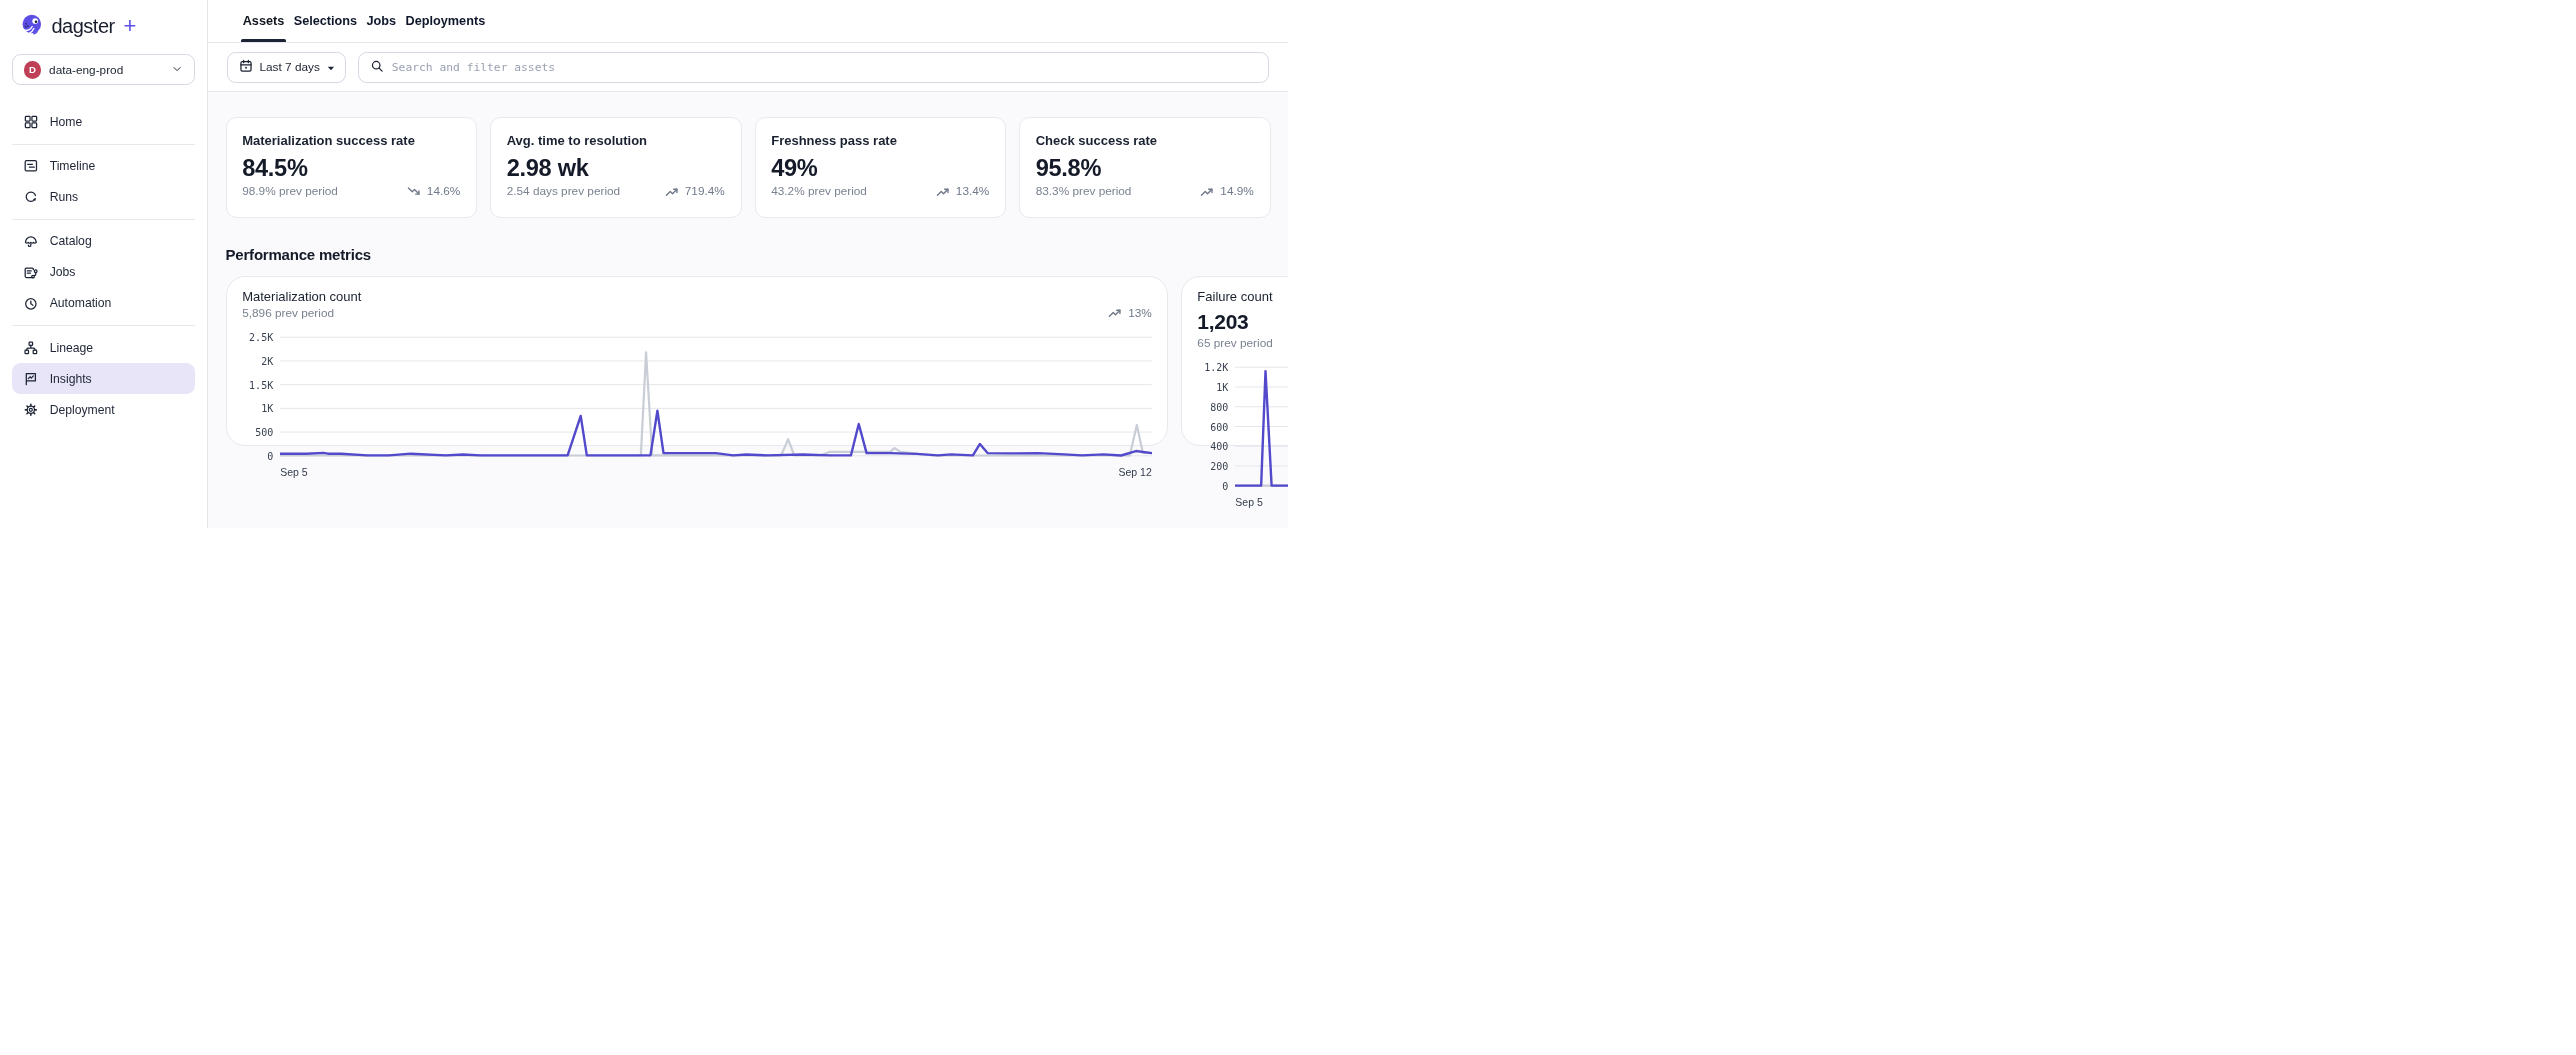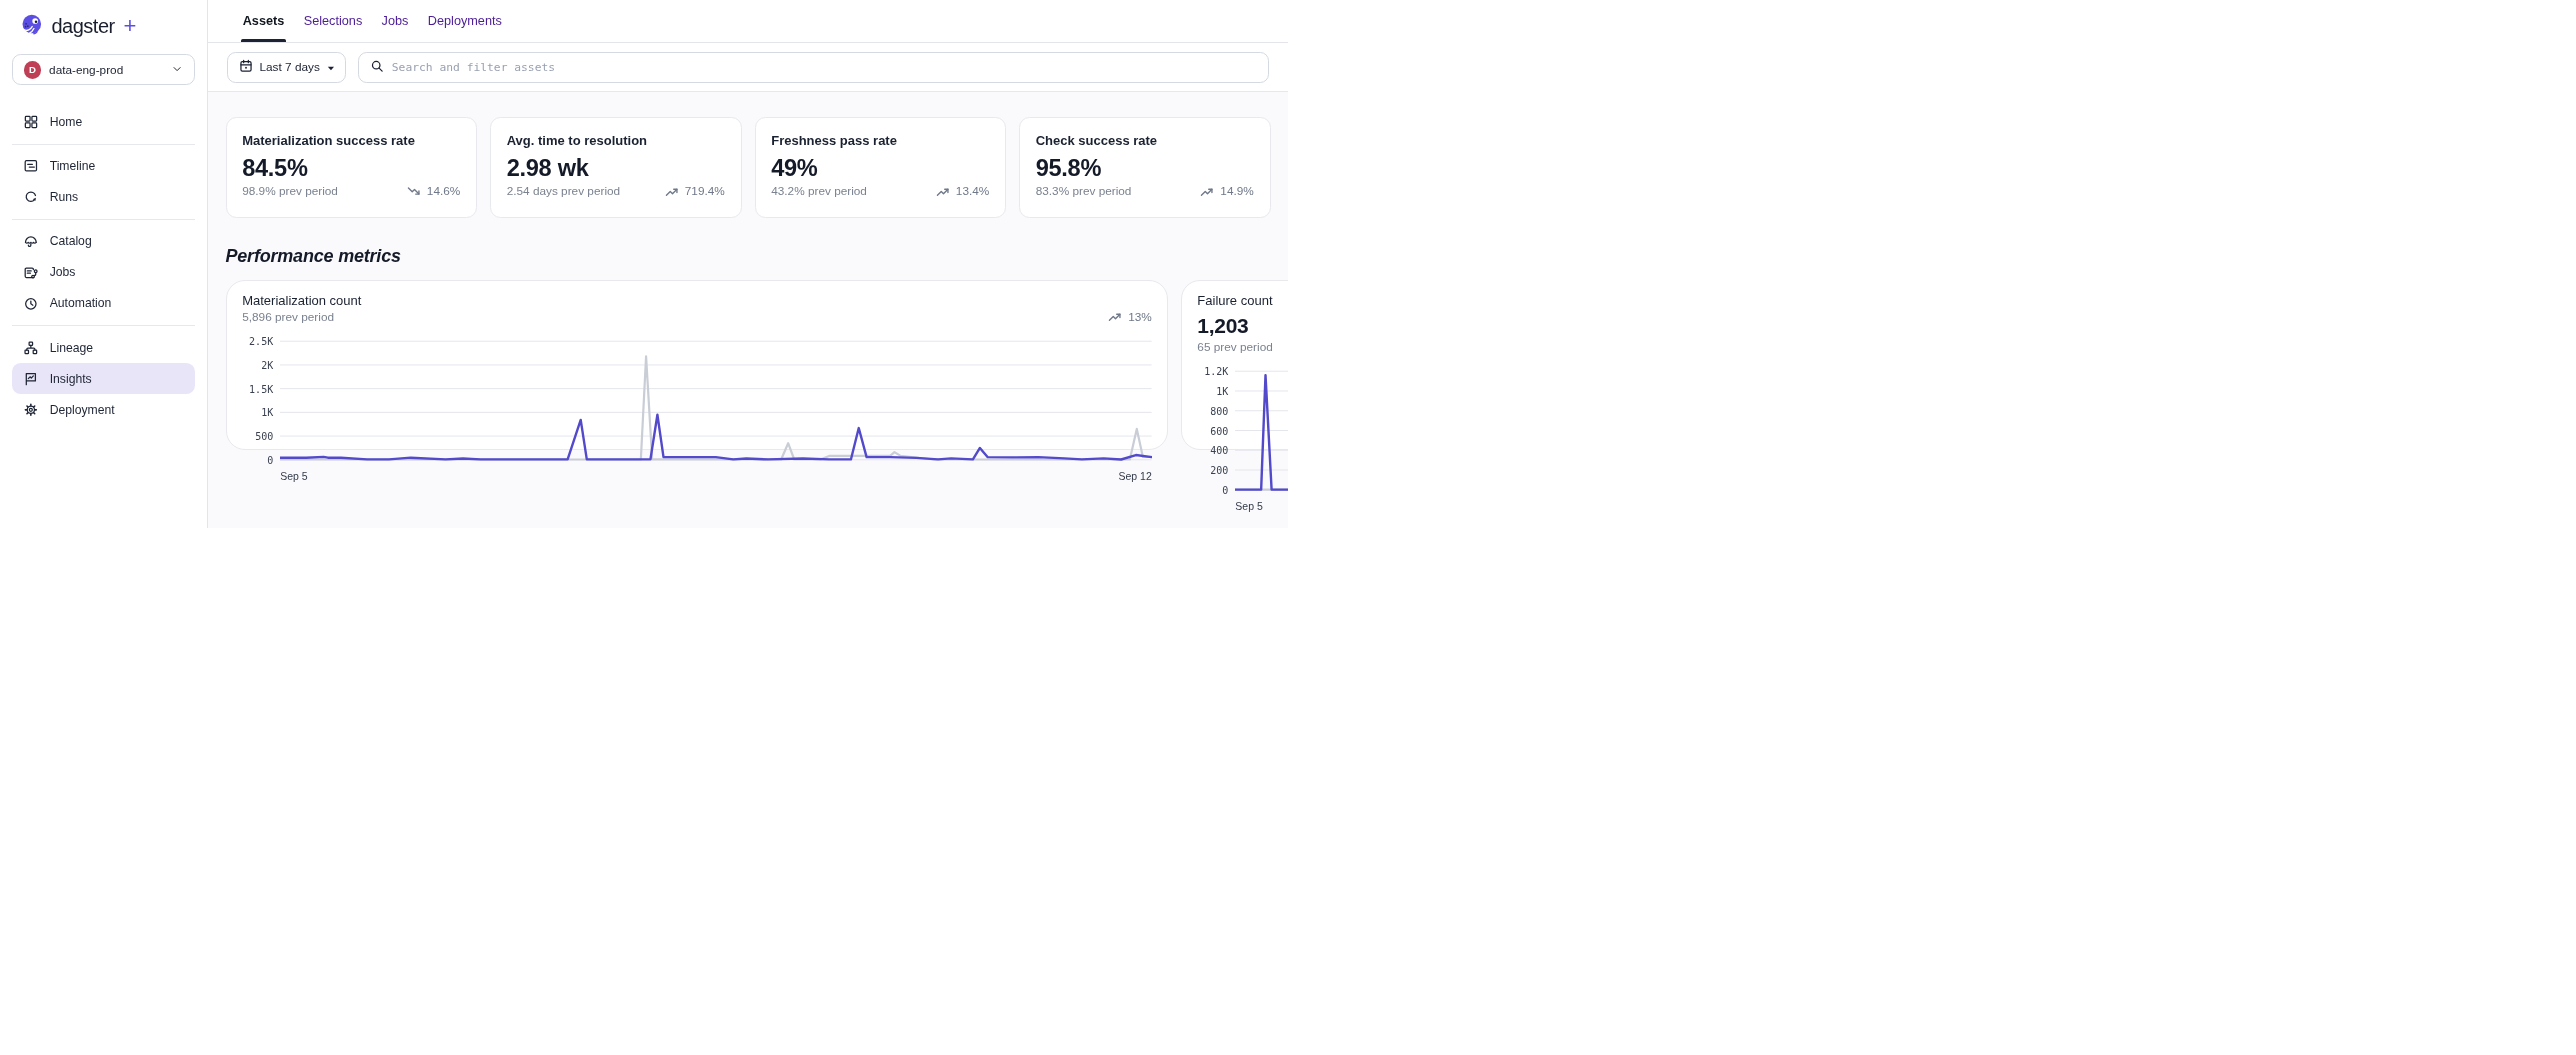--- a/index.html
+++ b/index.html
@@ -25,23 +25,23 @@
   .nav-item { display:flex; align-items:center; gap:11.3px; height:31px; margin:0 12.2px; padding:0 10.5px;
     border-radius:8.7px; font-size:12.2px; font-weight:500; color:#1E2535; cursor:pointer; }
   .nav-item.selected { background:#E8E5F8; }
   .nav-item .ni { width:15.7px; height:15.7px; flex:0 0 15.7px; color:#1E2535; }
   .nav-divider { border-top:0.9px solid #E6E8EC; margin:6.1px 12.2px; }
   .icon-stroke { stroke:currentColor; fill:none; stroke-width:1.6; stroke-linecap:round; stroke-linejoin:round; }
 
   
   .main { flex:1; display:flex; flex-direction:column; min-width:0; background:#fff; }
   .topbar { height:43px; flex:0 0 43px; border-bottom:0.9px solid #E3E5EA; display:flex; align-items:stretch; padding:0 33px; }
-  .tabs { display:flex; gap:16px; }
+  .tabs { display:flex; gap:6px; }
   .tab { display:flex; align-items:center; padding:0 1.7px; position:relative; font-size:12.7px;
-    font-weight:400; color:#4c1d95; cursor:pointer; }
+    font-weight:700; color:#0f172a; cursor:pointer; }
   .tab.active { font-weight:700; color:#10151F; }
   .tab.active::after { content:""; position:absolute; left:0; right:0; bottom:0; height:2.6px; background:#1C2334; border-radius:1.7px 1.7px 0 0; }
 
   .filter-row { display:flex; align-items:flex-end; gap:12.2px; padding:8.7px 19px; background:#fff; border-bottom:0.9px solid #E6E8EC; }
   .date-btn { height:31px; border:0.9px solid #D5D9E1; border-radius:8.7px; background:#fff; display:flex;
     align-items:center; gap:7px; padding:0 10.5px; font-size:11.8px; font-weight:500; color:#1A2130; cursor:pointer; }
   .search-box { flex:1; height:31px; border:0.9px solid #D5D9E1; border-radius:8.7px; background:#fff;
     display:flex; align-items:center; gap:7.9px; padding:0 10.5px; }
   .search-box input { flex:1; border:none; outline:none; background:transparent;
     font-family:"DejaVu Sans Mono","Liberation Mono",monospace; font-size:11.3px; color:#1A2130; }
@@ -51,21 +51,21 @@
 
   .summary-grid { display:grid; grid-template-columns:repeat(4,1fr); gap:13px; }
   .scard { background:#fff; border:0.9px solid #E7E9ED; border-radius:10.5px; padding:15px 15.7px 12.2px 15.7px; height:101px; }
   .scard-title { font-size:13px; font-weight:700; color:#1A2130; }
   .scard-value { font-size:23.6px; font-weight:700; color:#141A28; letter-spacing:-0.3px; margin-top:7px; line-height:1.15; }
   .meta-row { display:flex; justify-content:space-between; align-items:center; margin-top:2.6px;
     font-size:11.8px; color:#7A828F; }
   .trend { display:flex; align-items:center; gap:5.2px; color:#6F7889; }
   .trend svg { display:block; }
 
-  .section-title { margin-top:28px; font-size:18px; font-weight:700; color:#141A28; letter-spacing:-0.2px;font-style:italic; }
+  .section-title { margin-top:28px; font-size:15px; font-weight:700; color:#141A28; letter-spacing:-0.2px; }
 
   .charts-grid { display:grid; grid-template-columns:1fr 1fr; gap:12.2px; margin-top:13px; }
   .ccard { background:#fff; border:0.9px solid #E7E9ED; border-radius:19px; padding:12.2px 15.7px; height:170px; }
   .ccard-title { font-size:13px; font-weight:500; color:#1A2130; }
   .ccard-value { font-size:21px; font-weight:700; color:#141A28; letter-spacing:-0.3px; margin-top:6.1px; }
   .ccard .meta-row { margin-top:1.7px; }
 
   .chart-wrap { display:flex; margin-top:12.2px; }
   .ylabels { position:relative; width:38px; flex:0 0 38px; height:129px;
     font-family:"DejaVu Sans Mono","Liberation Mono",monospace; font-size:10px; color:#3A4150; }

